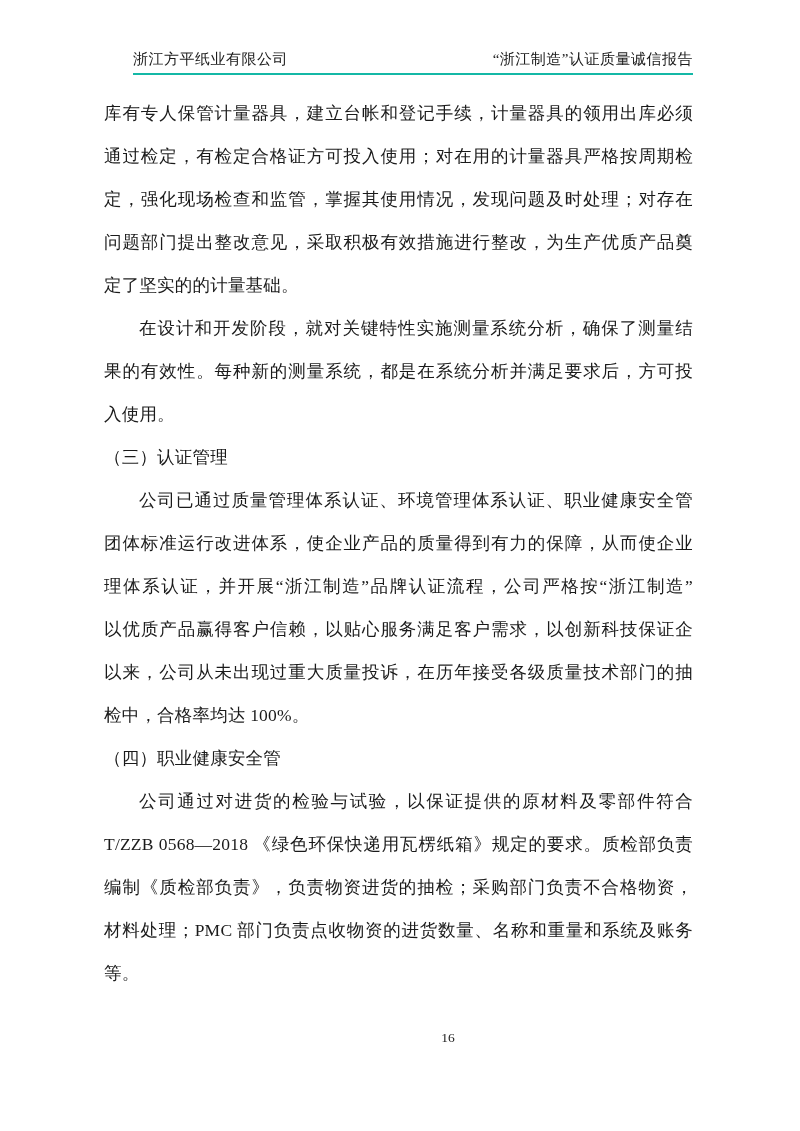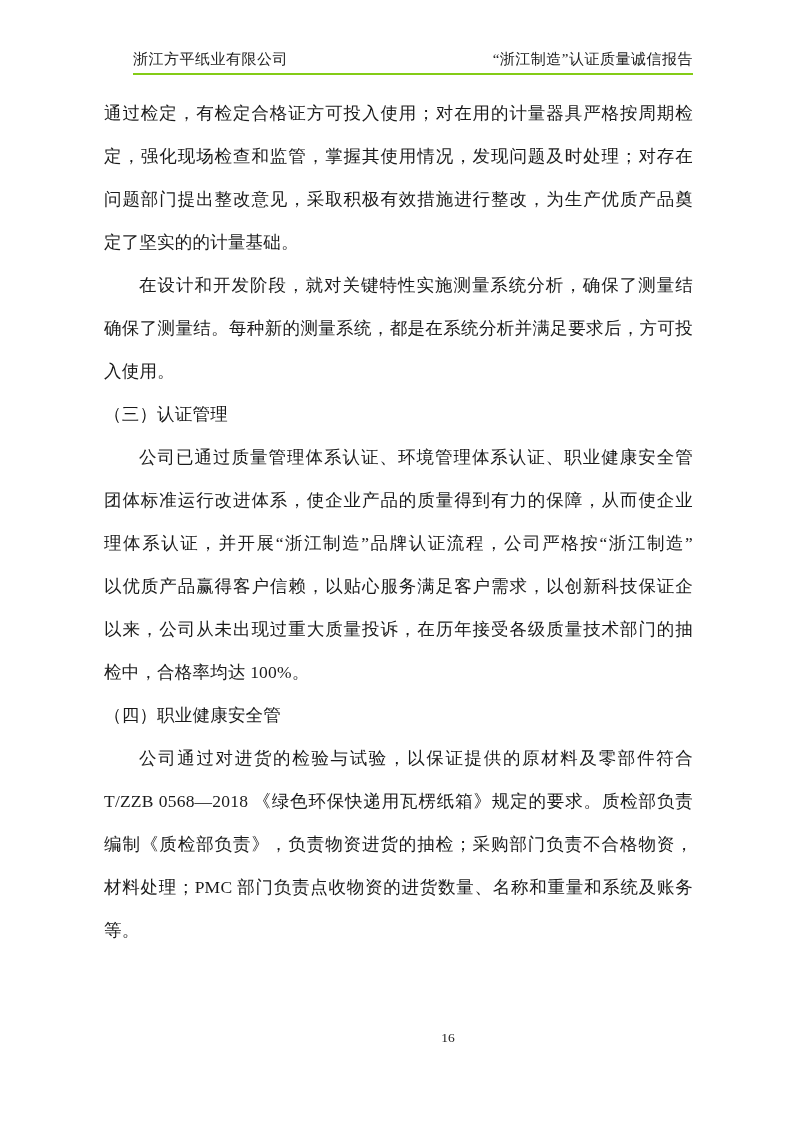--- a/index.html
+++ b/index.html
@@ -14,21 +14,21 @@
   .doc-header{
     position:absolute;
     left:133px;top:50px;
     width:560px;
     display:flex;
     justify-content:space-between;
     align-items:flex-end;
     font-size:15px;
     letter-spacing:0.5px;
     padding-bottom:4px;
-    border-bottom:2px solid #84cc16;
+    border-bottom:2px solid #14b8a6;
     white-space:nowrap;
   }
   .doc-body{
     position:absolute;
     left:104px;top:92px;
     width:589px;
   }
   .line{
     height:43px;
     line-height:43px;
@@ -63,26 +63,27 @@
 <body>
 
 <div class="page">
 
   <div class="doc-header">
     <span>浙江方平纸业有限公司</span>
     <span>“浙江制造”认证质量诚信报告</span>
   </div>
 
   <div class="doc-body">
+    <div class="line just">库有专人保管计量器具，建立台帐和登记手续，计量器具的领用出库必须</div>
     <div class="line just">通过检定，有检定合格证方可投入使用；对在用的计量器具严格按周期检</div>
     <div class="line just">定，强化现场检查和监管，掌握其使用情况，发现问题及时处理；对存在</div>
     <div class="line just">问题部门提出整改意见，采取积极有效措施进行整改，为生产优质产品奠</div>
     <div class="line end">定了坚实的的计量基础。</div>
     <div class="line just indent">在设计和开发阶段，就对关键特性实施测量系统分析，确保了测量结</div>
-    <div class="line just">确保了测量结。每种新的测量系统，都是在系统分析并满足要求后，方可投</div>
+    <div class="line just">果的有效性。每种新的测量系统，都是在系统分析并满足要求后，方可投</div>
     <div class="line end">入使用。</div>
     <div class="line heading">（三）认证管理</div>
     <div class="line just indent">公司已通过质量管理体系认证、环境管理体系认证、职业健康安全管</div>
     <div class="line just">团体标准运行改进体系，使企业产品的质量得到有力的保障，从而使企业</div>
     <div class="line just">理体系认证，并开展“浙江制造”品牌认证流程，公司严格按“浙江制造”</div>
     <div class="line just">以优质产品赢得客户信赖，以贴心服务满足客户需求，以创新科技保证企</div>
     <div class="line just">以来，公司从未出现过重大质量投诉，在历年接受各级质量技术部门的抽</div>
     <div class="line end">检中，合格率均达 100%。</div>
     <div class="line heading">（四）职业健康安全管</div>
     <div class="line just indent">公司通过对进货的检验与试验，以保证提供的原材料及零部件符合</div>

